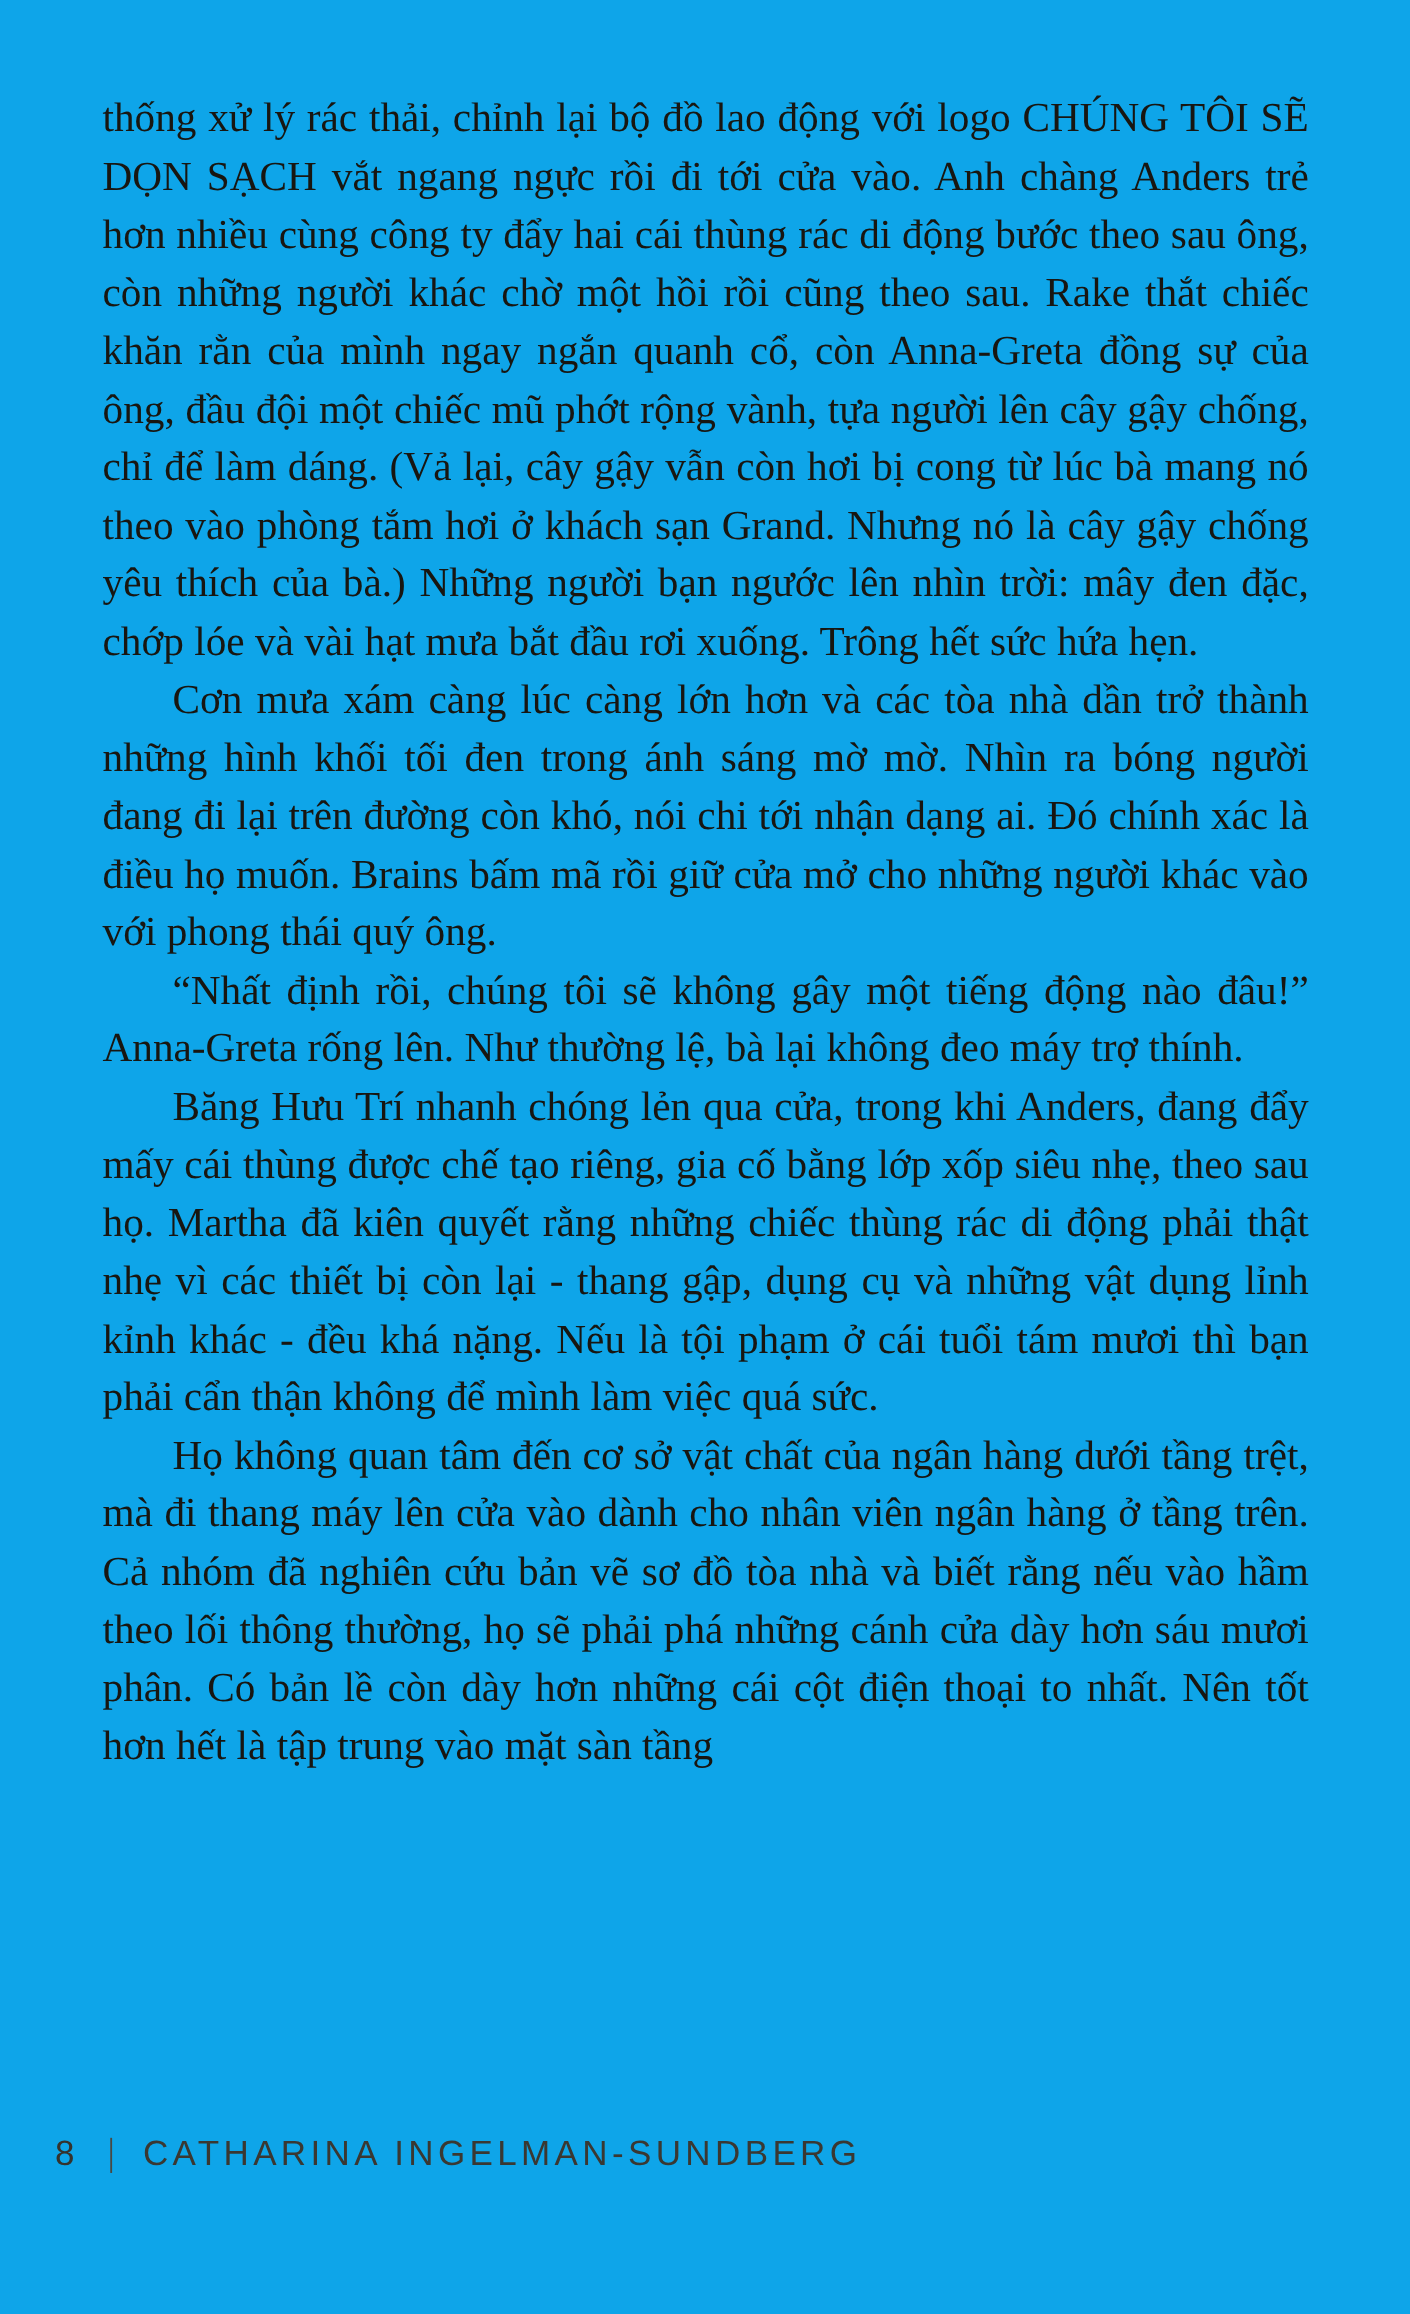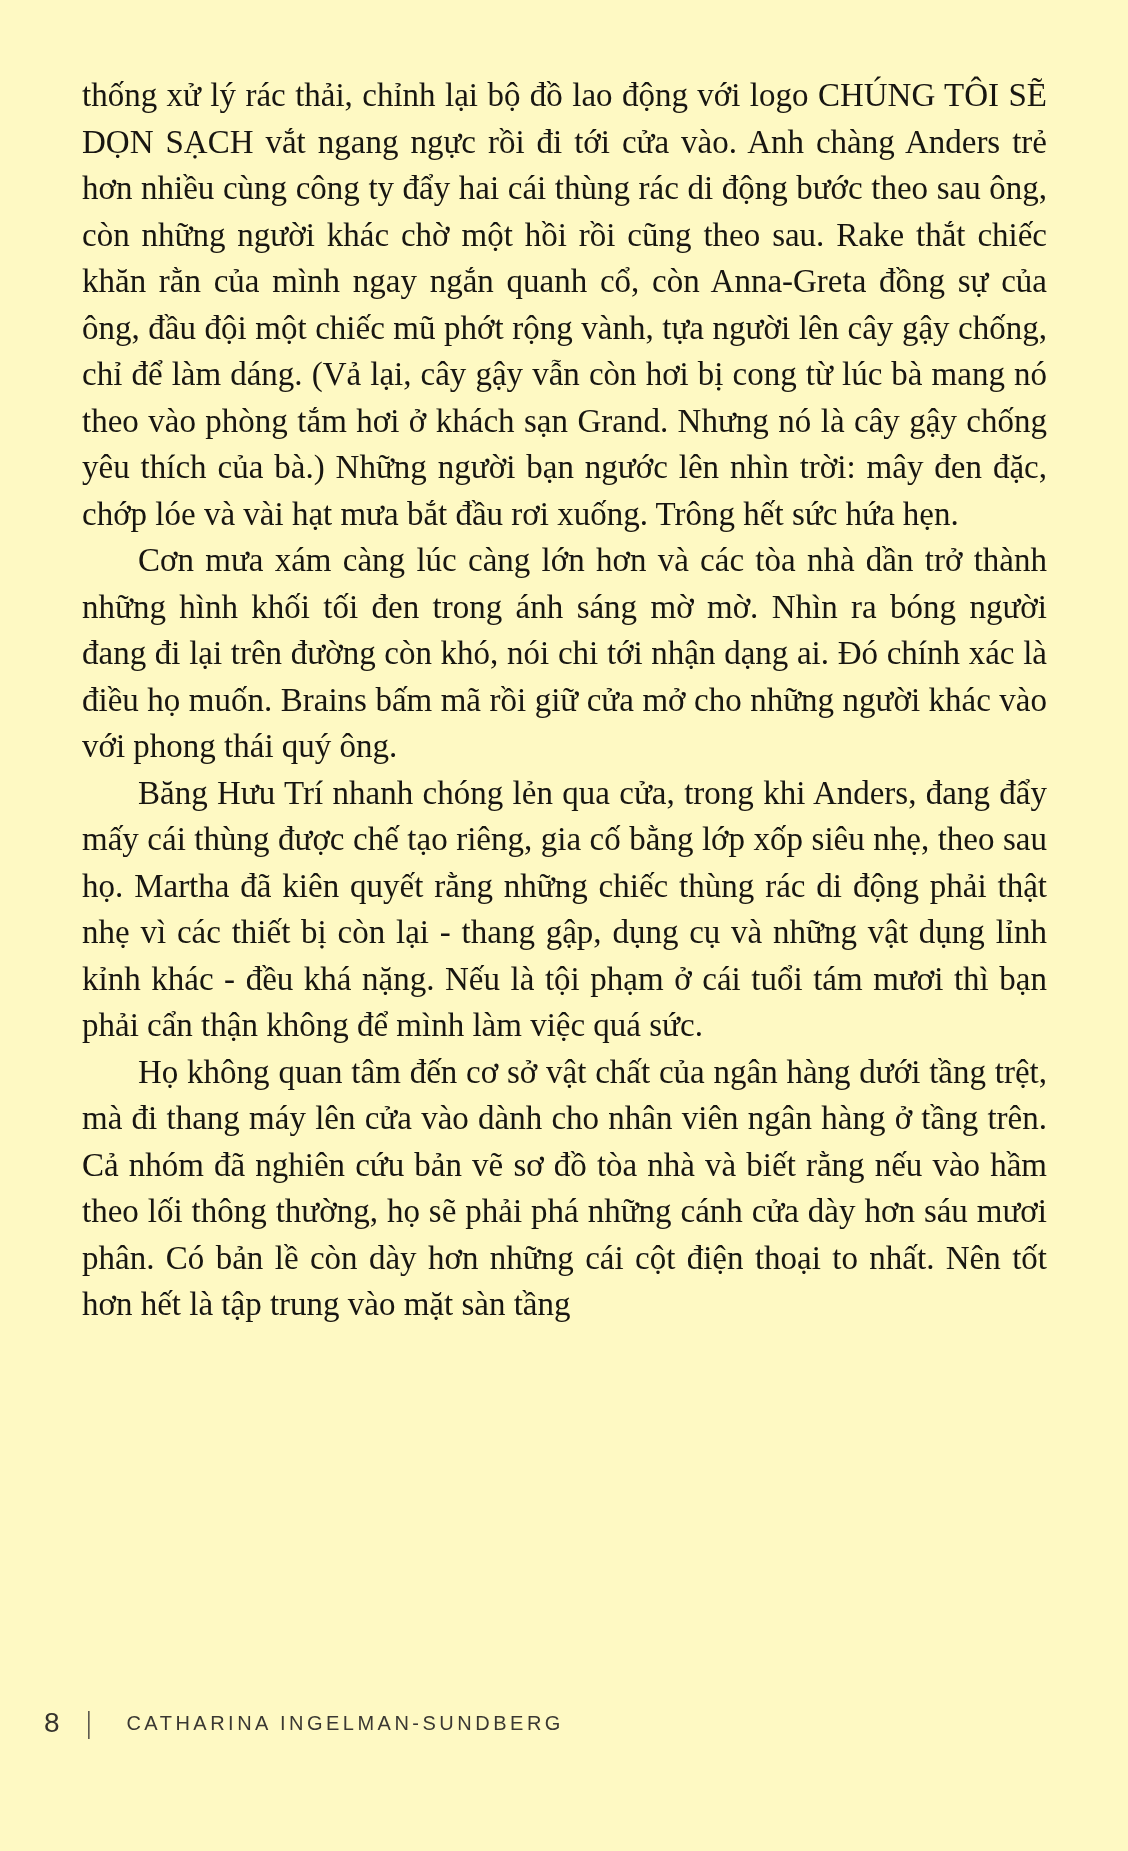--- a/index.html
+++ b/index.html
@@ -5,21 +5,21 @@
   html, body {
     margin: 0;
     padding: 0;
     background: #e8e8e8;
   }
   .page {
     position: relative;
     width: 1128px;
     height: 1851px;
     margin: 0 auto;
-    background: #fef9c3;
+    background: #0ea5e9;
     overflow: hidden;
   }
   .text-block {
     position: absolute;
     left: 82px;
     top: 72px;
     width: 965px;
     font-family: "Liberation Serif", "DejaVu Serif", serif;
     font-size: 33px;
     line-height: 46.5px;
@@ -47,34 +47,34 @@
     letter-spacing: 1px;
   }
   .footer .sep {
     font-size: 30px;
     font-weight: 300;
     margin: 0 22px 0 24px;
     color: #4a4842;
     transform: scaleX(0.6);
   }
   .footer .author {
-    font-size: 20px;
+    font-size: 28px;
     letter-spacing: 3.5px;
     font-stretch: condensed;
     color: #3a3832;
-    margin-left: 12px;
   }
 </style>
 </head>
 <body>
 
 <div class="page">
   <div class="text-block">
       <p>thống xử lý rác thải, chỉnh lại bộ đồ lao động với logo CHÚNG TÔI SẼ DỌN SẠCH vắt ngang ngực rồi đi tới cửa vào. Anh chàng Anders trẻ hơn nhiều cùng công ty đẩy hai cái thùng rác di động bước theo sau ông, còn những người khác chờ một hồi rồi cũng theo sau. Rake thắt chiếc khăn rằn của mình ngay ngắn quanh cổ, còn Anna-Greta đồng sự của ông, đầu đội một chiếc mũ phớt rộng vành, tựa người lên cây gậy chống, chỉ để làm dáng. (Vả lại, cây gậy vẫn còn hơi bị cong từ lúc bà mang nó theo vào phòng tắm hơi ở khách sạn Grand. Nhưng nó là cây gậy chống yêu thích của bà.) Những người bạn ngước lên nhìn trời: mây đen đặc, chớp lóe và vài hạt mưa bắt đầu rơi xuống. Trông hết sức hứa hẹn.</p>
       <p class="indent">Cơn mưa xám càng lúc càng lớn hơn và các tòa nhà dần trở thành những hình khối tối đen trong ánh sáng mờ mờ. Nhìn ra bóng người đang đi lại trên đường còn khó, nói chi tới nhận dạng ai. Đó chính xác là điều họ muốn. Brains bấm mã rồi giữ cửa mở cho những người khác vào với phong thái quý ông.</p>
+      <p class="indent">“Nhất định rồi, chúng tôi sẽ không gây một tiếng động nào đâu!” Anna-Greta rống lên. Như thường lệ, bà lại không đeo máy trợ thính.</p>
       <p class="indent">Băng Hưu Trí nhanh chóng lẻn qua cửa, trong khi Anders, đang đẩy mấy cái thùng được chế tạo riêng, gia cố bằng lớp xốp siêu nhẹ, theo sau họ. Martha đã kiên quyết rằng những chiếc thùng rác di động phải thật nhẹ vì các thiết bị còn lại - thang gập, dụng cụ và những vật dụng lỉnh kỉnh khác - đều khá nặng. Nếu là tội phạm ở cái tuổi tám mươi thì bạn phải cẩn thận không để mình làm việc quá sức.</p>
       <p class="indent">Họ không quan tâm đến cơ sở vật chất của ngân hàng dưới tầng trệt, mà đi thang máy lên cửa vào dành cho nhân viên ngân hàng ở tầng trên. Cả nhóm đã nghiên cứu bản vẽ sơ đồ tòa nhà và biết rằng nếu vào hầm theo lối thông thường, họ sẽ phải phá những cánh cửa dày hơn sáu mươi phân. Có bản lề còn dày hơn những cái cột điện thoại to nhất. Nên tốt hơn hết là tập trung vào mặt sàn tầng</p>
     </div>
   <div class="footer">
     <span class="page-num">8</span>
     <span class="sep">|</span>
     <span class="author">CATHARINA INGELMAN-SUNDBERG</span>
   </div>
 </div>
 

